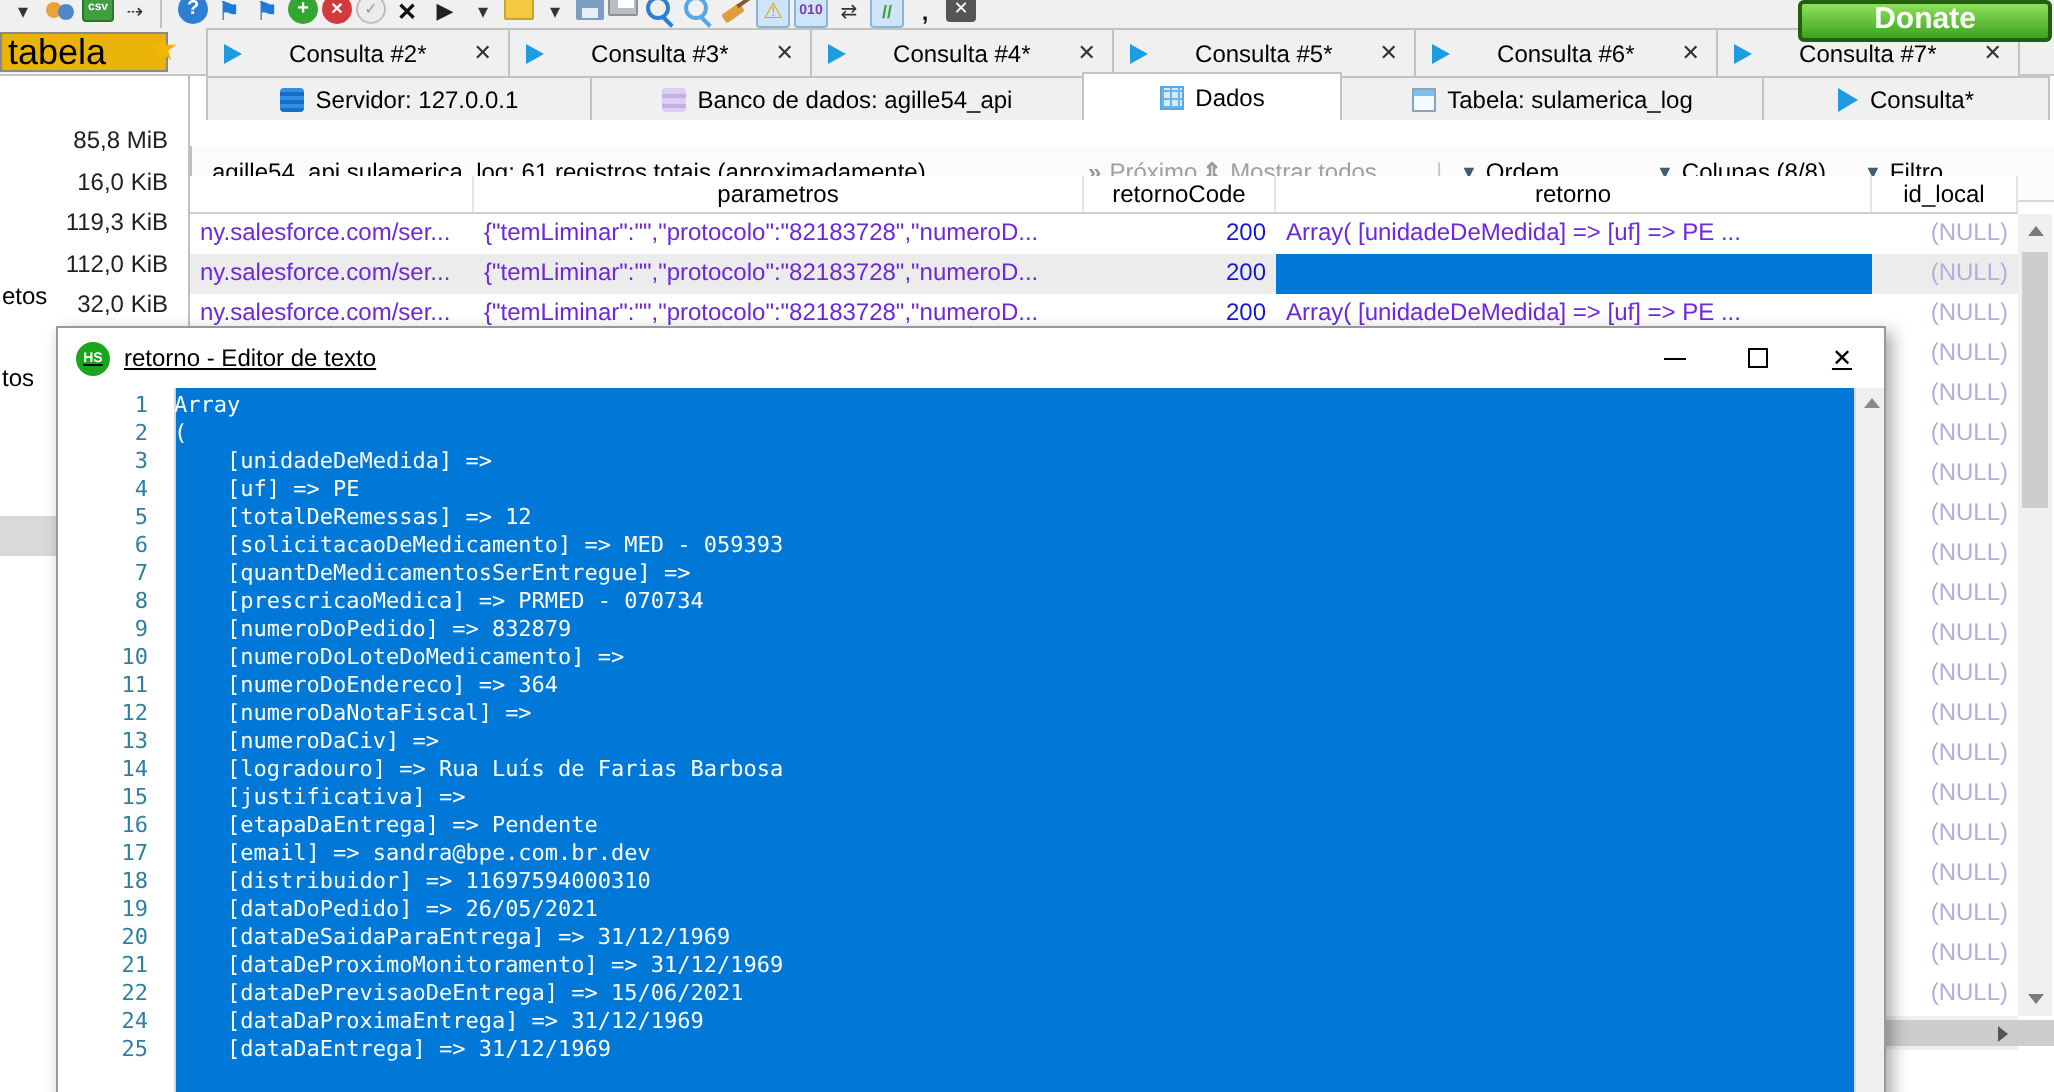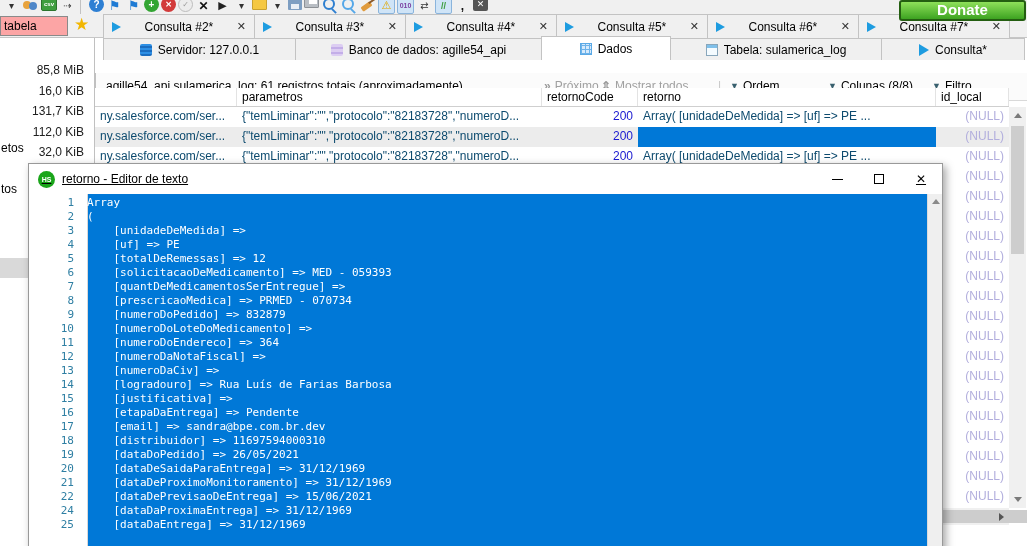--- a/index.html
+++ b/index.html
@@ -45,22 +45,22 @@
   .tbi-code { color:#3c9e3c; font-weight:bold; font-size:9px; }
   .tbi-dark-box { background:#555; color:#fff; border-radius:2px; width:15px; height:14px; font-size:9px; }
 
   .donate-btn { position:absolute; right:1px; top:0; width:127px; height:21px; z-index:6;
       background:linear-gradient(#8ee05a,#3da321); border:2px solid #245e11; border-radius:3px;
       color:#fff; font-weight:bold; font-size:15px; text-align:center; line-height:16px; cursor:pointer; }
 
   
   .tabrow1 { position:absolute; left:0; top:14px; width:1027px; height:24px; background:#f0f0f0;
              border-bottom:1px solid #c6c6c6; }
-  .filter-input { position:absolute; left:0px; top:2px; width:68px; height:20px; border:1px solid #8a8a8a;
-      font-family:"Liberation Sans",sans-serif; font-size:12px; padding:0 3px; background:#fca5a5; }
+  .filter-input { position:absolute; left:0px; top:2px; width:84px; height:20px; border:1px solid #8a8a8a;
+      font-family:"Liberation Sans",sans-serif; font-size:18px; padding:0 3px; background:#eab308; }
   .star-icon { position:absolute; left:74px; top:0px; font-size:17px; color:#f2b600; cursor:pointer; }
   .qtabs { position:absolute; left:103px; top:0; height:24px; display:flex; }
   .qtab { flex:none; width:152px; height:24px; background:#f0f0f0; border:1px solid #c3c3c3; border-bottom:none;
       display:flex; align-items:center; padding:0 8px; cursor:pointer; overflow:hidden; margin-right:-1px; }
   .play-icon { flex:none; width:0; height:0; border-left:9px solid #1e9ce0;
       border-top:5px solid transparent; border-bottom:5px solid transparent; margin-right:6px; }
   .qtab-label { flex:1; text-align:center; white-space:nowrap; overflow:hidden; font-size:12px; }
   .close-icon { flex:none; color:#333; font-size:11px; margin-left:6px; cursor:pointer; }
 
   
@@ -102,27 +102,27 @@
   .size-col { position:absolute; left:0; top:22px; width:88px; }
   .size-row { height:20.6px; line-height:20.6px; text-align:right; padding-right:4px; color:#202020; }
   .tree-partial-1 { position:absolute; left:1px; top:103px; }
   .tree-partial-2 { position:absolute; left:1px; top:144px; }
   .tree-selected-band { position:absolute; left:0; top:220px; width:95px; height:20px; background:#d9d9d9; }
 
   
   .grid-header { position:absolute; left:95px; top:88px; width:914px; height:19px; background:#fff;
       border-bottom:1px solid #cfcfcf; display:flex; z-index:1; }
   .ghcell { flex:none; border-right:1px solid #e3e3e3; padding:2px 5px; font-size:12px;
-      white-space:nowrap; overflow:hidden; cursor:pointer; }
+      white-space:nowrap; overflow:hidden; cursor:pointer;text-align:center; }
   .grid-rows { position:absolute; left:95px; top:107px; width:914px; height:401px; overflow:hidden; z-index:1; }
   .grow { display:flex; height:20px; }
   .gcell { flex:none; padding:2px 5px; font-size:12px; white-space:nowrap; overflow:hidden; cursor:default; }
   .w-url { width:142px; } .w-param { width:305px; } .w-code { width:96px; }
   .w-ret { width:298px; } .w-null { width:73px; }
-  .c-url, .c-param, .c-ret { color:#0c4a6e; }
+  .c-url, .c-param, .c-ret { color:#6d28d9; }
   .c-code { color:#1818d0; text-align:right; }
   .c-null { color:#b2aedd; text-align:right; }
   .row-selected .gcell { background:#ececec; }
   .cell-selected { background:#0078d7 !important; color:#0078d7 !important; }
 
   
   .vscroll { position:absolute; left:1009px; top:107px; width:17px; height:401px; background:#f0f0f0; z-index:1; }
   .vscroll .thumb { position:absolute; left:2px; top:19px; width:13px; height:128px; background:#cdcdcd; }
   .arr { position:absolute; width:0; height:0; }
   .arr-up { left:5px; top:6px; border-left:4px solid transparent; border-right:4px solid transparent; border-bottom:5px solid #7a7a7a; }
@@ -296,21 +296,21 @@
     <span class="sb-item sb-filtro"><span class="sb-caret">▼</span><span>Filtro</span></span>
   </div>
 
   <div class="sidebar">
     <div class="size-col">
 
         <div class="size-row">85,8 MiB</div>
 
         <div class="size-row">16,0 KiB</div>
 
-        <div class="size-row">131,7 KiB</div>
+        <div class="size-row">119,3 KiB</div>
 
         <div class="size-row">112,0 KiB</div>
 
         <div class="size-row">32,0 KiB</div>
       </div>
     <span class="tree-partial-1">etos</span>
     <span class="tree-partial-2">tos</span>
     <div class="tree-selected-band"></div>
   </div>
 

